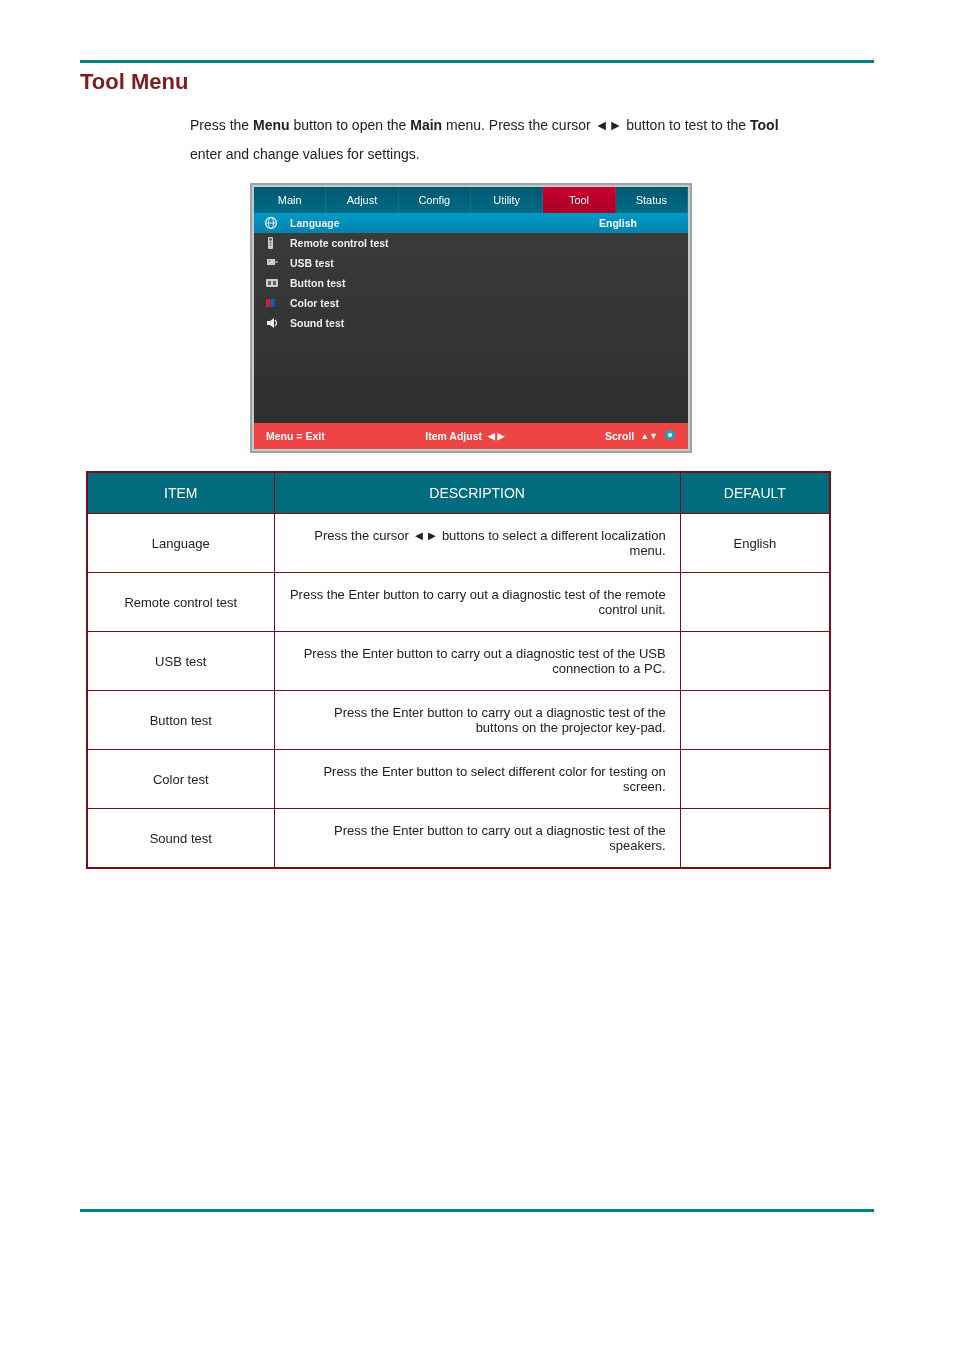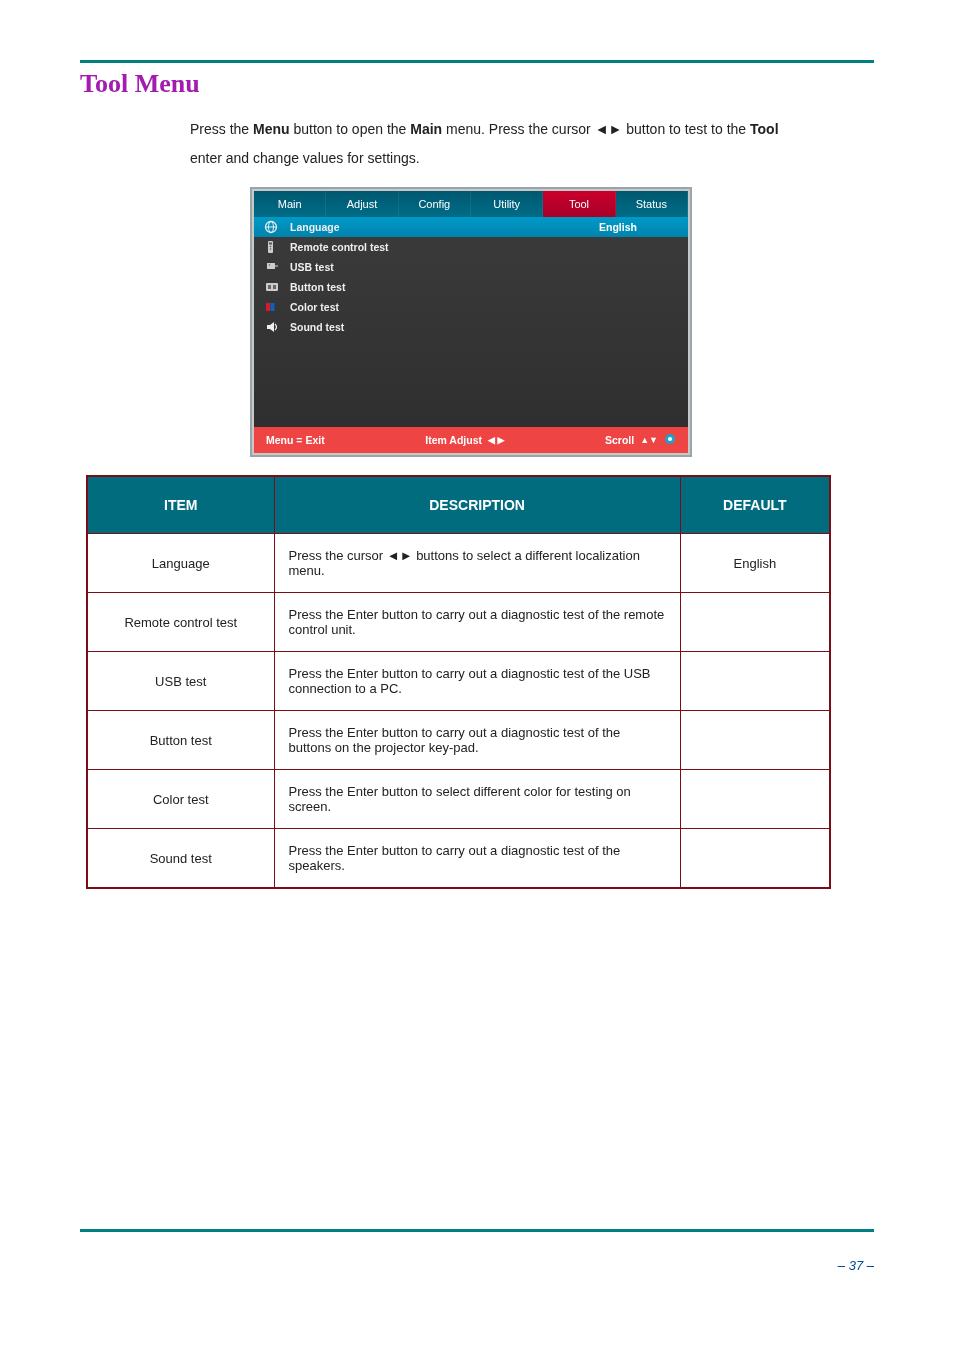--- a/index.html
+++ b/index.html
@@ -18,25 +18,24 @@
     background: #008080;
     margin-bottom: 6px;
   }
   .header-label {
     font-size: 11px;
     color: #444;
     margin-bottom: 30px;
   }
   .header-label-right { text-align: right; }
   .section-title {
-    color: #a21caf;
-    font-size: 26px;
+    color: #7f1d1d;
+    font-size: 22px;
     font-weight: bold;
     margin: 4px 0 20px 0;
-    font-family: Liberation Serif, serif;
   }
   .instruction-line {
     font-size: 14px;
     color: #222;
     margin-left: 110px;
     margin-bottom: 8px;
     line-height: 1.5;
   }
   .inline-tri {
     font-family: "Segoe UI Symbol", Arial, sans-serif;
@@ -111,31 +110,31 @@
     border: 2px solid #790e19;
   }
   .info-table th, .info-table td {
     border: 1px solid #790e19;
     font-size: 13px;
     vertical-align: middle;
   }
   .info-table thead th {
     background: #006c7e;
     color: #fff;
-    font-weight: bold;
-    padding: 20px 6px;
+    font-weight: normal;
+    padding: 12px 6px;
     font-size: 14px;
     text-align: center;
   }
   .info-table tbody td {
     padding: 14px 14px;
     color: #222;
   }
   .col-item { width: 190px; text-align: center; }
-  .col-desc { width: 415px; }
+  .col-desc { width: 415px; text-align: right; }
   .col-def  { width: 152px; text-align: center; }
 
   .footer {
     margin-top: 340px;
   }
   .footer-line {
     height: 3px;
     background: #008080;
     margin-bottom: 26px;
   }
@@ -282,19 +281,15 @@
         <tr>
           <td class="col-item">Sound test</td>
           <td class="col-desc">Press the Enter button to carry out a diagnostic test of the speakers.</td>
           <td class="col-def"></td>
         </tr>
       </tbody>
   </table>
 
   <div class="footer">
     <div class="footer-line"></div>
-    <div class="footer-text">
-      <span></span>
-      <span>– 37 –</span>
-    </div>
   </div>
 
 </div>
 
 </body></html>

